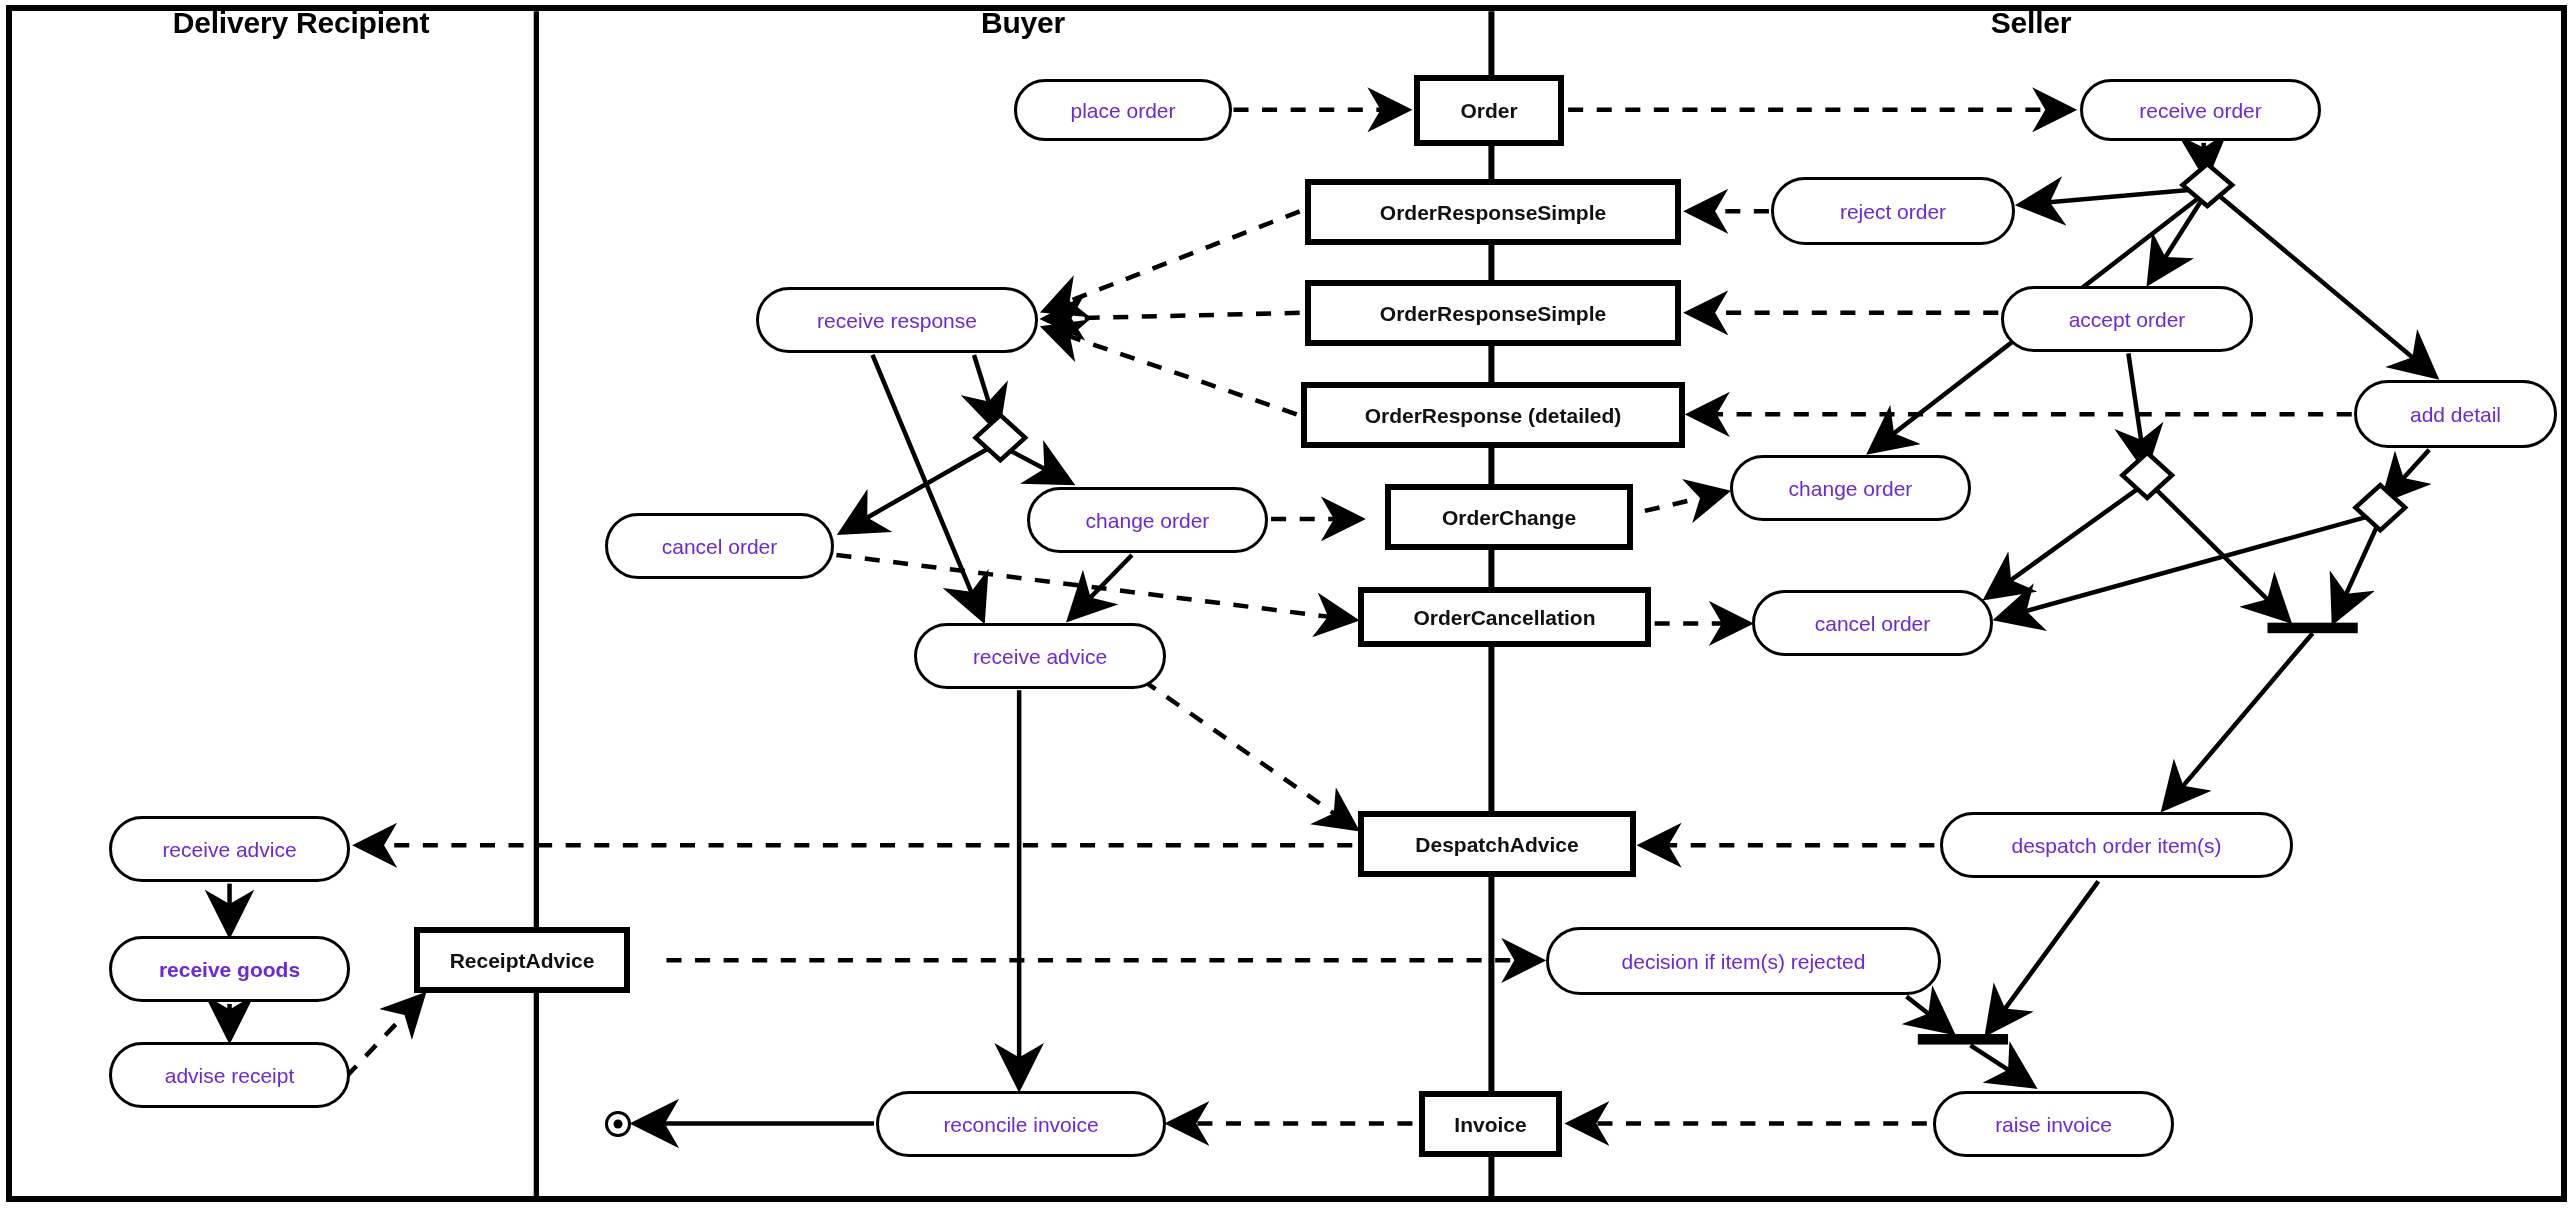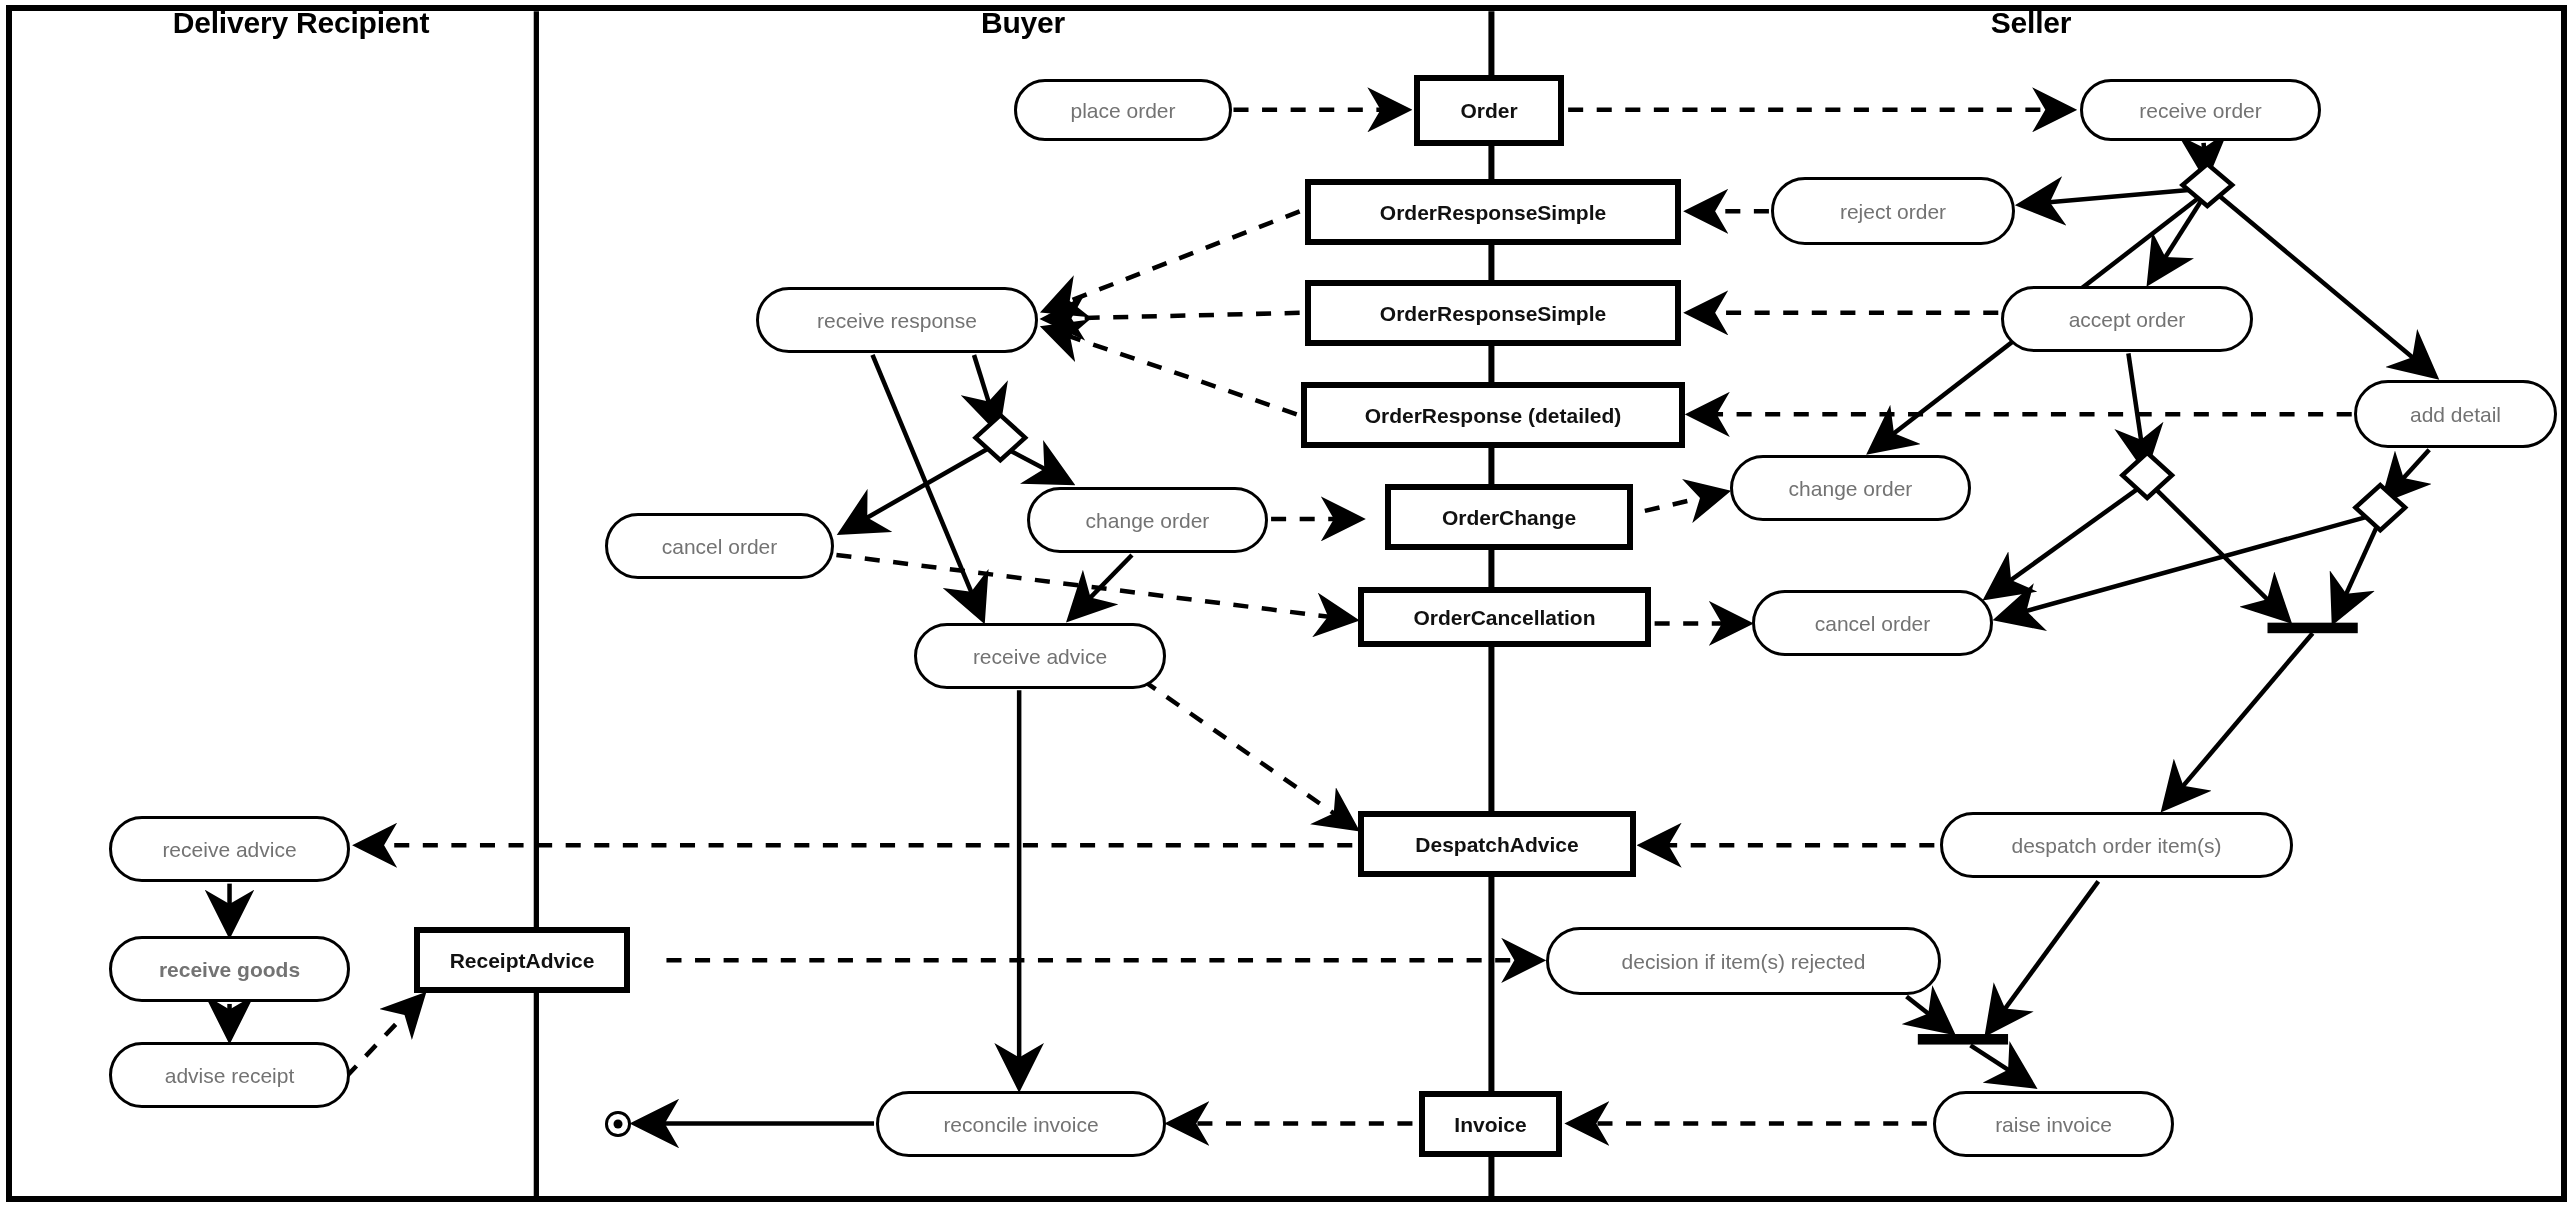--- a/index.html
+++ b/index.html
@@ -6,21 +6,21 @@
   html,body{margin:0;padding:0;background:#ffffff;}
   body{font-family:"Liberation Sans",sans-serif;}
   #stage{position:relative;width:2576px;height:1210px;background:#ffffff;overflow:hidden;}
   #frame{position:absolute;left:6px;top:4.5px;width:2561px;height:1197px;border:6.8px solid #000;box-sizing:border-box;background:#fff;}
   svg#wires{position:absolute;left:0;top:0;width:2576px;height:1210px;pointer-events:none;}
   .lane-title{position:absolute;font-weight:bold;font-size:30px;color:#000;white-space:nowrap;
               transform:translateX(-50%);letter-spacing:-0.2px;}
   
   .act{position:absolute;box-sizing:border-box;background:#fff;border:3px solid #000;
        border-radius:38px/38px;display:flex;align-items:center;justify-content:center;}
-  .act span{font-size:21px;color:#737373;white-space:nowrap;line-height:1;}
+  .act span{font-size:21px;color:#6d28d9;white-space:nowrap;line-height:1;}
   
   .doc{position:absolute;box-sizing:border-box;background:#fff;border:6.8px solid #000;
        display:flex;align-items:center;justify-content:center;}
   .doc span{font-size:21px;font-weight:bold;color:#111;white-space:nowrap;line-height:1;}
   
   .endnode{position:absolute;width:25.6px;height:25.6px;border:3.8px solid #000;border-radius:50%;
            background:#fff;box-sizing:border-box;}
   .endnode::after{content:"";position:absolute;left:50%;top:50%;width:9px;height:9px;
            background:#000;border-radius:50%;transform:translate(-50%,-50%);}
 </style>

